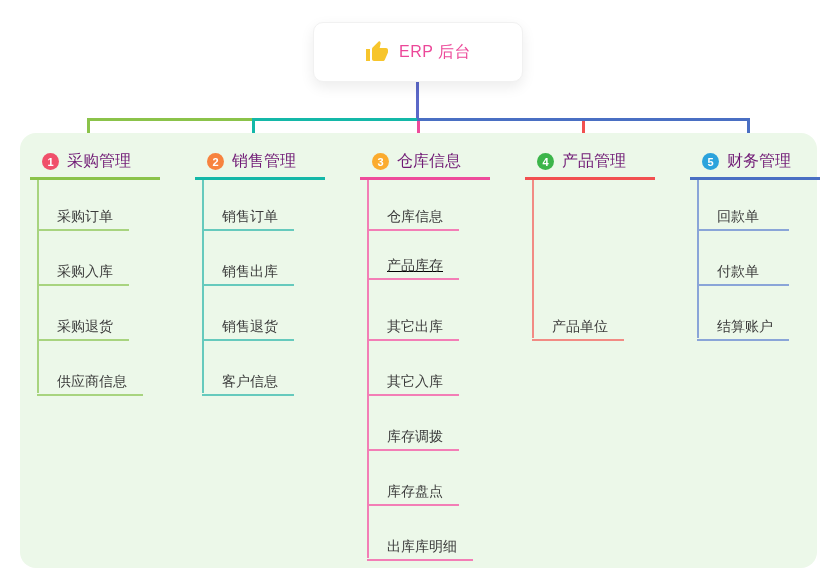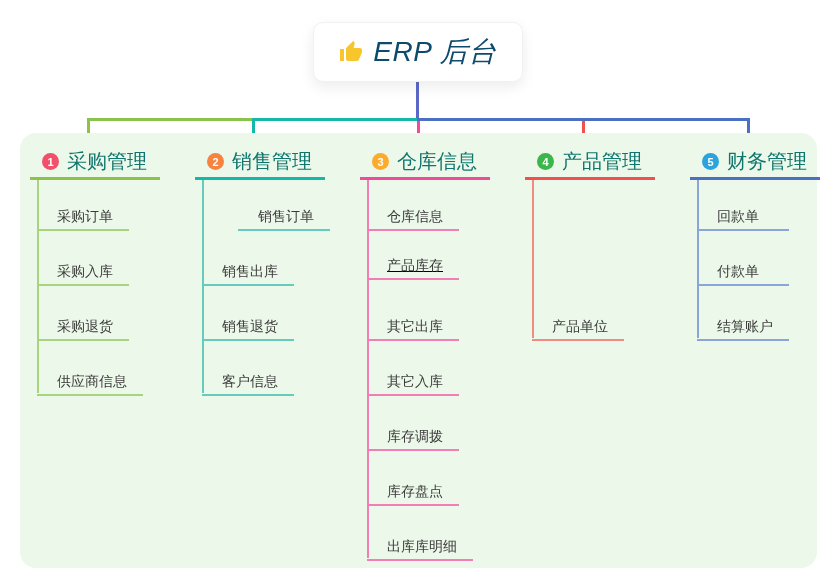--- a/index.html
+++ b/index.html
@@ -12,21 +12,21 @@
 
   
   .root-card{
     position:absolute;left:313px;top:22px;width:210px;height:60px;
     background:#ffffff;border:1px solid #f1f1f1;border-radius:10px;
     box-shadow:0 5px 14px rgba(0,0,0,.08);
     display:flex;align-items:center;justify-content:center;gap:10px;
     box-sizing:border-box;cursor:pointer;
   }
   .root-card .thumb{width:24px;height:24px;flex:0 0 auto;display:block;}
-  .root-title{font-size:28px;color:#0c4a6e;letter-spacing:.5px;font-style:italic;}
+  .root-title{font-size:16px;color:#ec4899;letter-spacing:.5px;}
 
   
   .line{position:absolute;}
 
   
   .panel{
     position:absolute;left:20px;top:133px;width:797px;height:435px;
     border-radius:16px;
   }
 
@@ -35,21 +35,21 @@
   .branch-header{
     position:relative;width:118px;height:31px;box-sizing:content-box;
     display:flex;align-items:center;gap:8px;padding-left:12px;
     border-bottom:3px solid #ccc;cursor:pointer;
   }
   .num-badge{
     width:17px;height:17px;border-radius:50%;flex:0 0 auto;
     color:#fff;font-size:11px;font-weight:bold;
     display:flex;align-items:center;justify-content:center;
   }
-  .branch-label{font-size:20px;color:#0f766e;white-space:nowrap;}
+  .branch-label{font-size:16px;color:#701a75;white-space:nowrap;}
   .child-vline{position:absolute;left:7px;top:34px;width:2px;}
   .child{
     position:absolute;left:7px;height:34px;box-sizing:border-box;
     display:flex;align-items:flex-end;
     padding:0 16px 4px 20px;min-width:92px;width:max-content;
     border-bottom:2px solid #ccc;cursor:pointer;
   }
   .child-label{font-size:14px;color:#3b3b3b;white-space:nowrap;line-height:1;padding-bottom:2px;}
 </style>
 </head>
@@ -97,21 +97,21 @@
         <div class="child" style="top: 216px; border-bottom-color: rgb(168, 212, 127);">
           <span class="child-label">供应商信息</span>
         </div>
       </div>
       <div class="branch" style="left: 195px;">
     <div class="branch-header" style="border-bottom-color: rgb(20, 184, 168);">
       <span class="num-badge" style="background: rgb(247, 131, 63);">2</span>
       <span class="branch-label">销售管理</span>
     </div>
     <div class="child-vline" style="background: rgb(102, 202, 189); height: 213px;"></div>
-  <div class="child" style="top: 51px; border-bottom-color: rgb(102, 202, 189); margin-left: 36px;">
+  <div class="child" style="top: 51px; border-bottom-color: rgb(102, 202, 189);">
           <span class="child-label">销售订单</span>
         </div>
         <div class="child" style="top: 106px; border-bottom-color: rgb(102, 202, 189);">
           <span class="child-label">销售出库</span>
         </div>
         <div class="child" style="top: 161px; border-bottom-color: rgb(102, 202, 189);">
           <span class="child-label">销售退货</span>
         </div>
         <div class="child" style="top: 216px; border-bottom-color: rgb(102, 202, 189); justify-content: flex-end;">
           <span class="child-label">客户信息</span>

